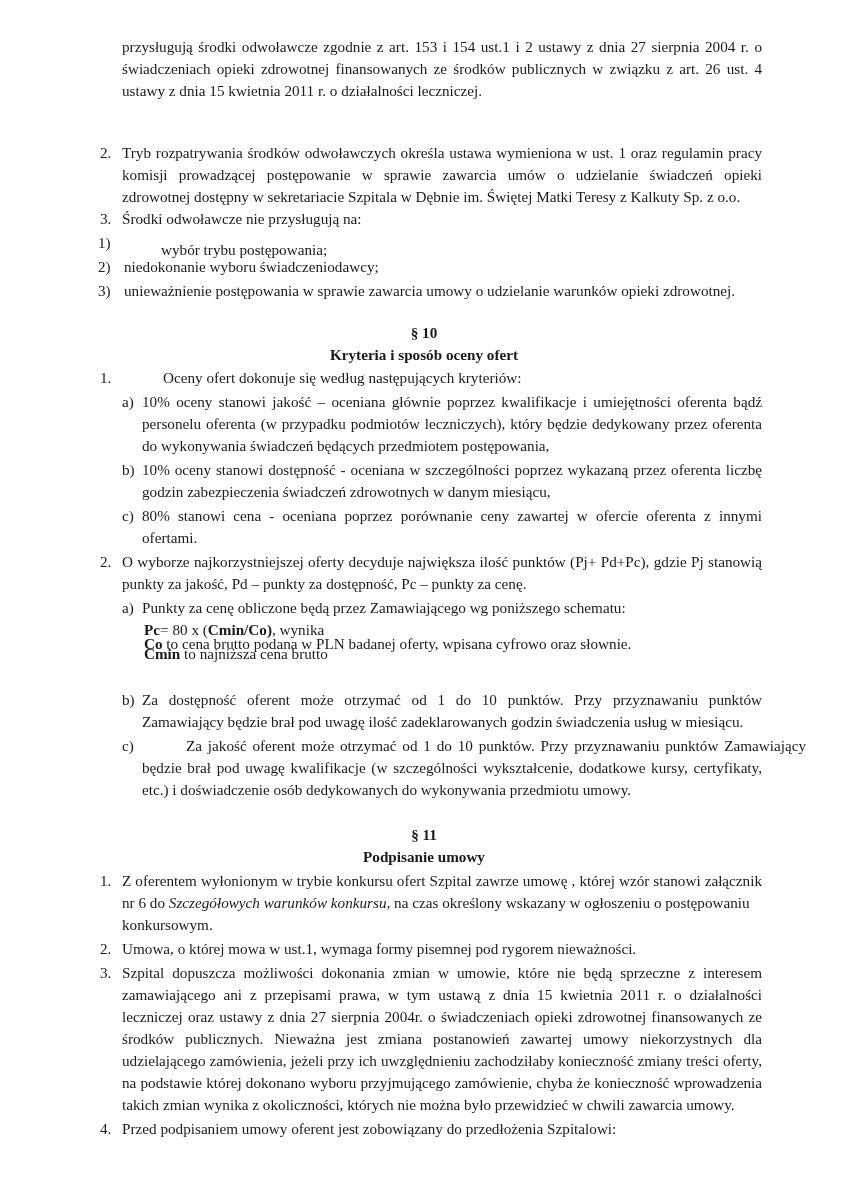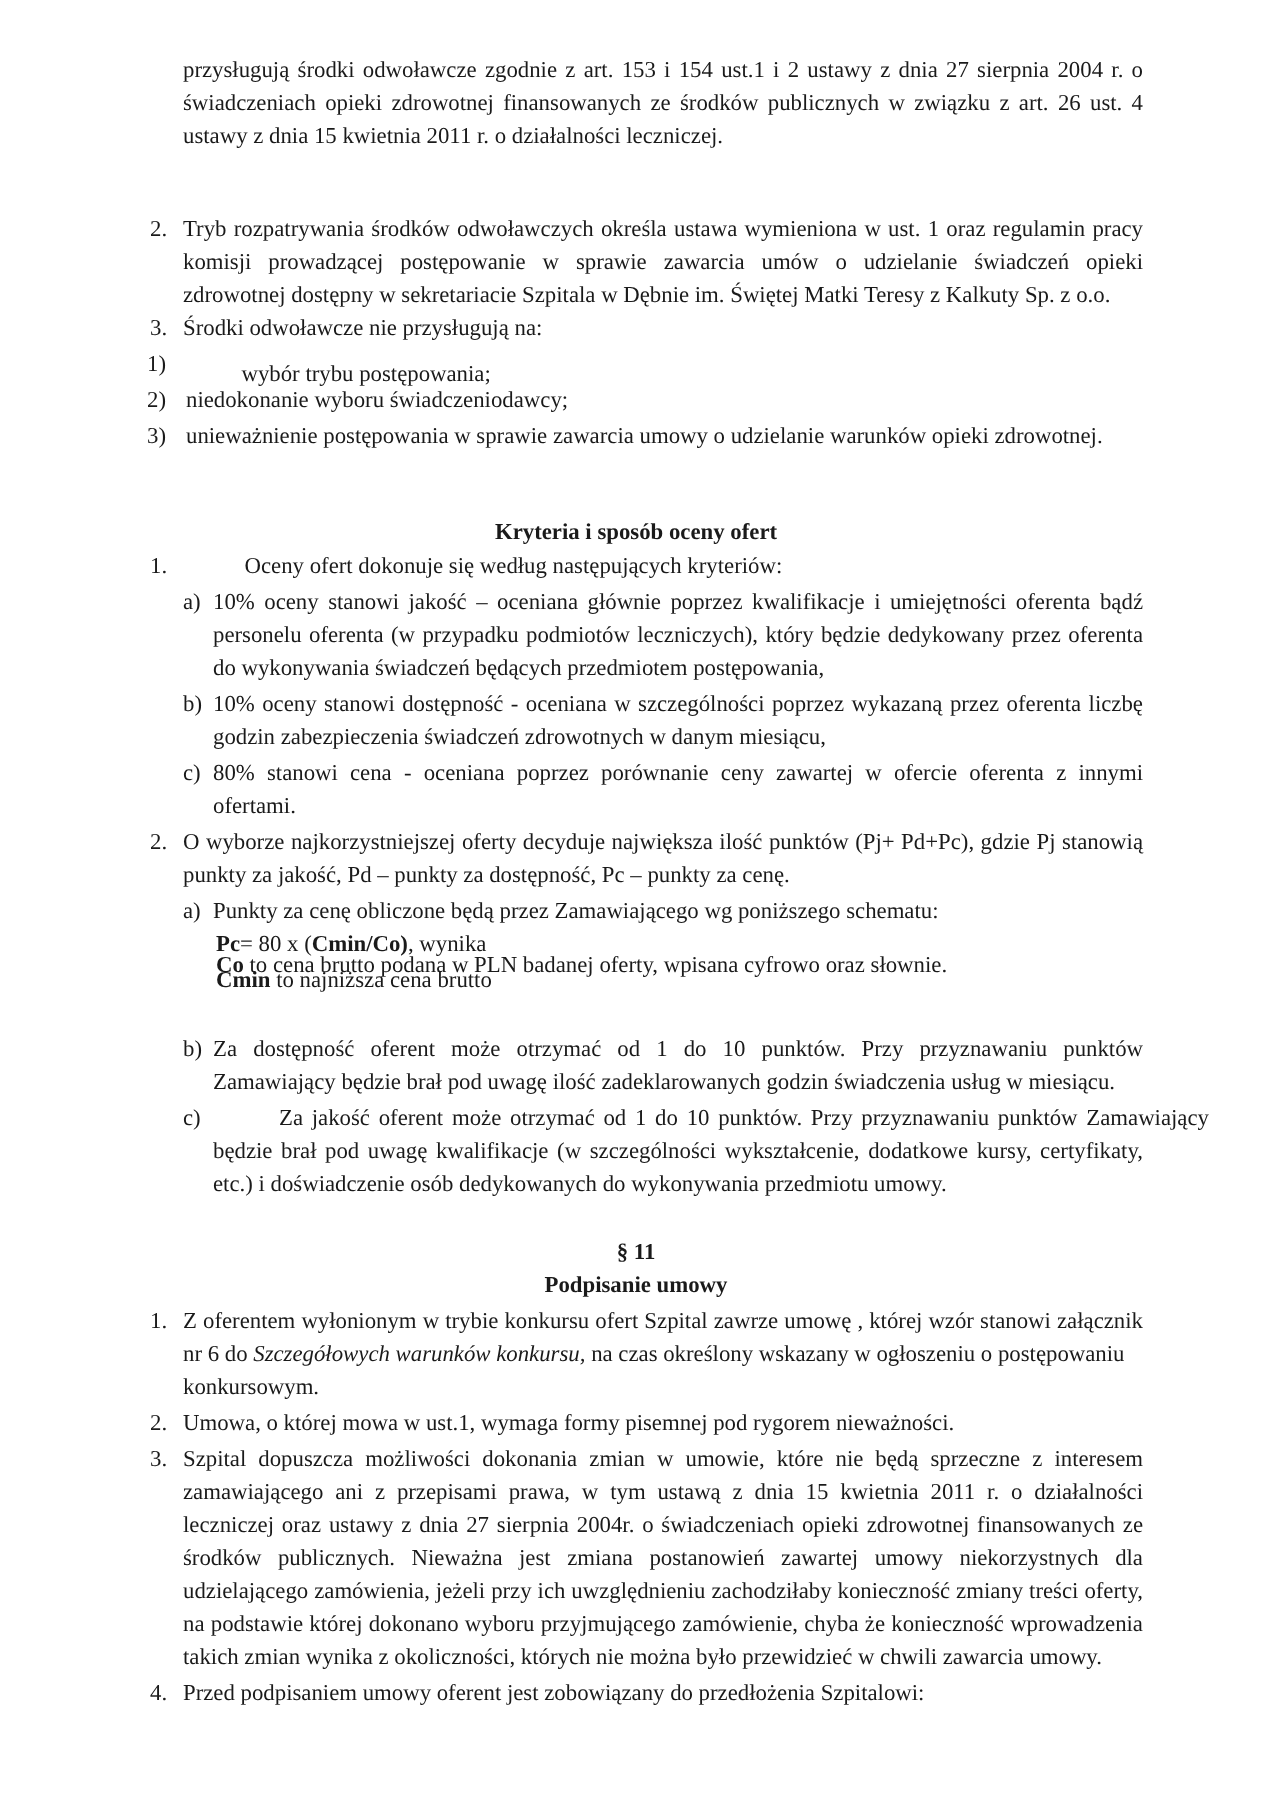--- a/index.html
+++ b/index.html
@@ -35,20 +35,21 @@
   <div class="num" style="left:100px; top:209px;">3.</div>
   <div class="line" style="left:122px; top:209px;">Środki odwoławcze nie przysługują na:</div>
 
   <div class="num" style="left:98px; top:233px;">1)</div>
   <div class="line" style="left:124px; top:240px;margin-left:37px;">wybór trybu postępowania;</div>
   <div class="num" style="left:98px; top:257px;">2)</div>
   <div class="line" style="left:124px; top:257px;">niedokonanie wyboru świadczeniodawcy;</div>
   <div class="num" style="left:98px; top:281px;">3)</div>
   <div class="line" style="left:124px; top:281px;">unieważnienie postępowania w sprawie zawarcia umowy o udzielanie warunków opieki   zdrowotnej.</div>
 
+  <div class="center" style="top:323px;">§ 10</div>
   <div class="center" style="top:345px;">Kryteria  i sposób oceny ofert</div>
 
   <div class="num" style="left:100px; top:368px;">1.</div>
   <div class="line" style="left:124px; top:368px;margin-left:39px;">Oceny ofert dokonuje się według następujących kryteriów:</div>
 
   <div class="num" style="left:122px; top:392px;">a)</div>
   <div class="line just" style="left:142px; top:392px; width:620px;">10% oceny stanowi jakość – oceniana głównie poprzez kwalifikacje i umiejętności oferenta bądź</div>
   <div class="line just" style="left:142px; top:414px; width:620px;">personelu oferenta (w przypadku podmiotów leczniczych), który będzie dedykowany przez oferenta</div>
   <div class="line" style="left:142px; top:436px;">do wykonywania świadczeń będących przedmiotem postępowania,</div>
 

